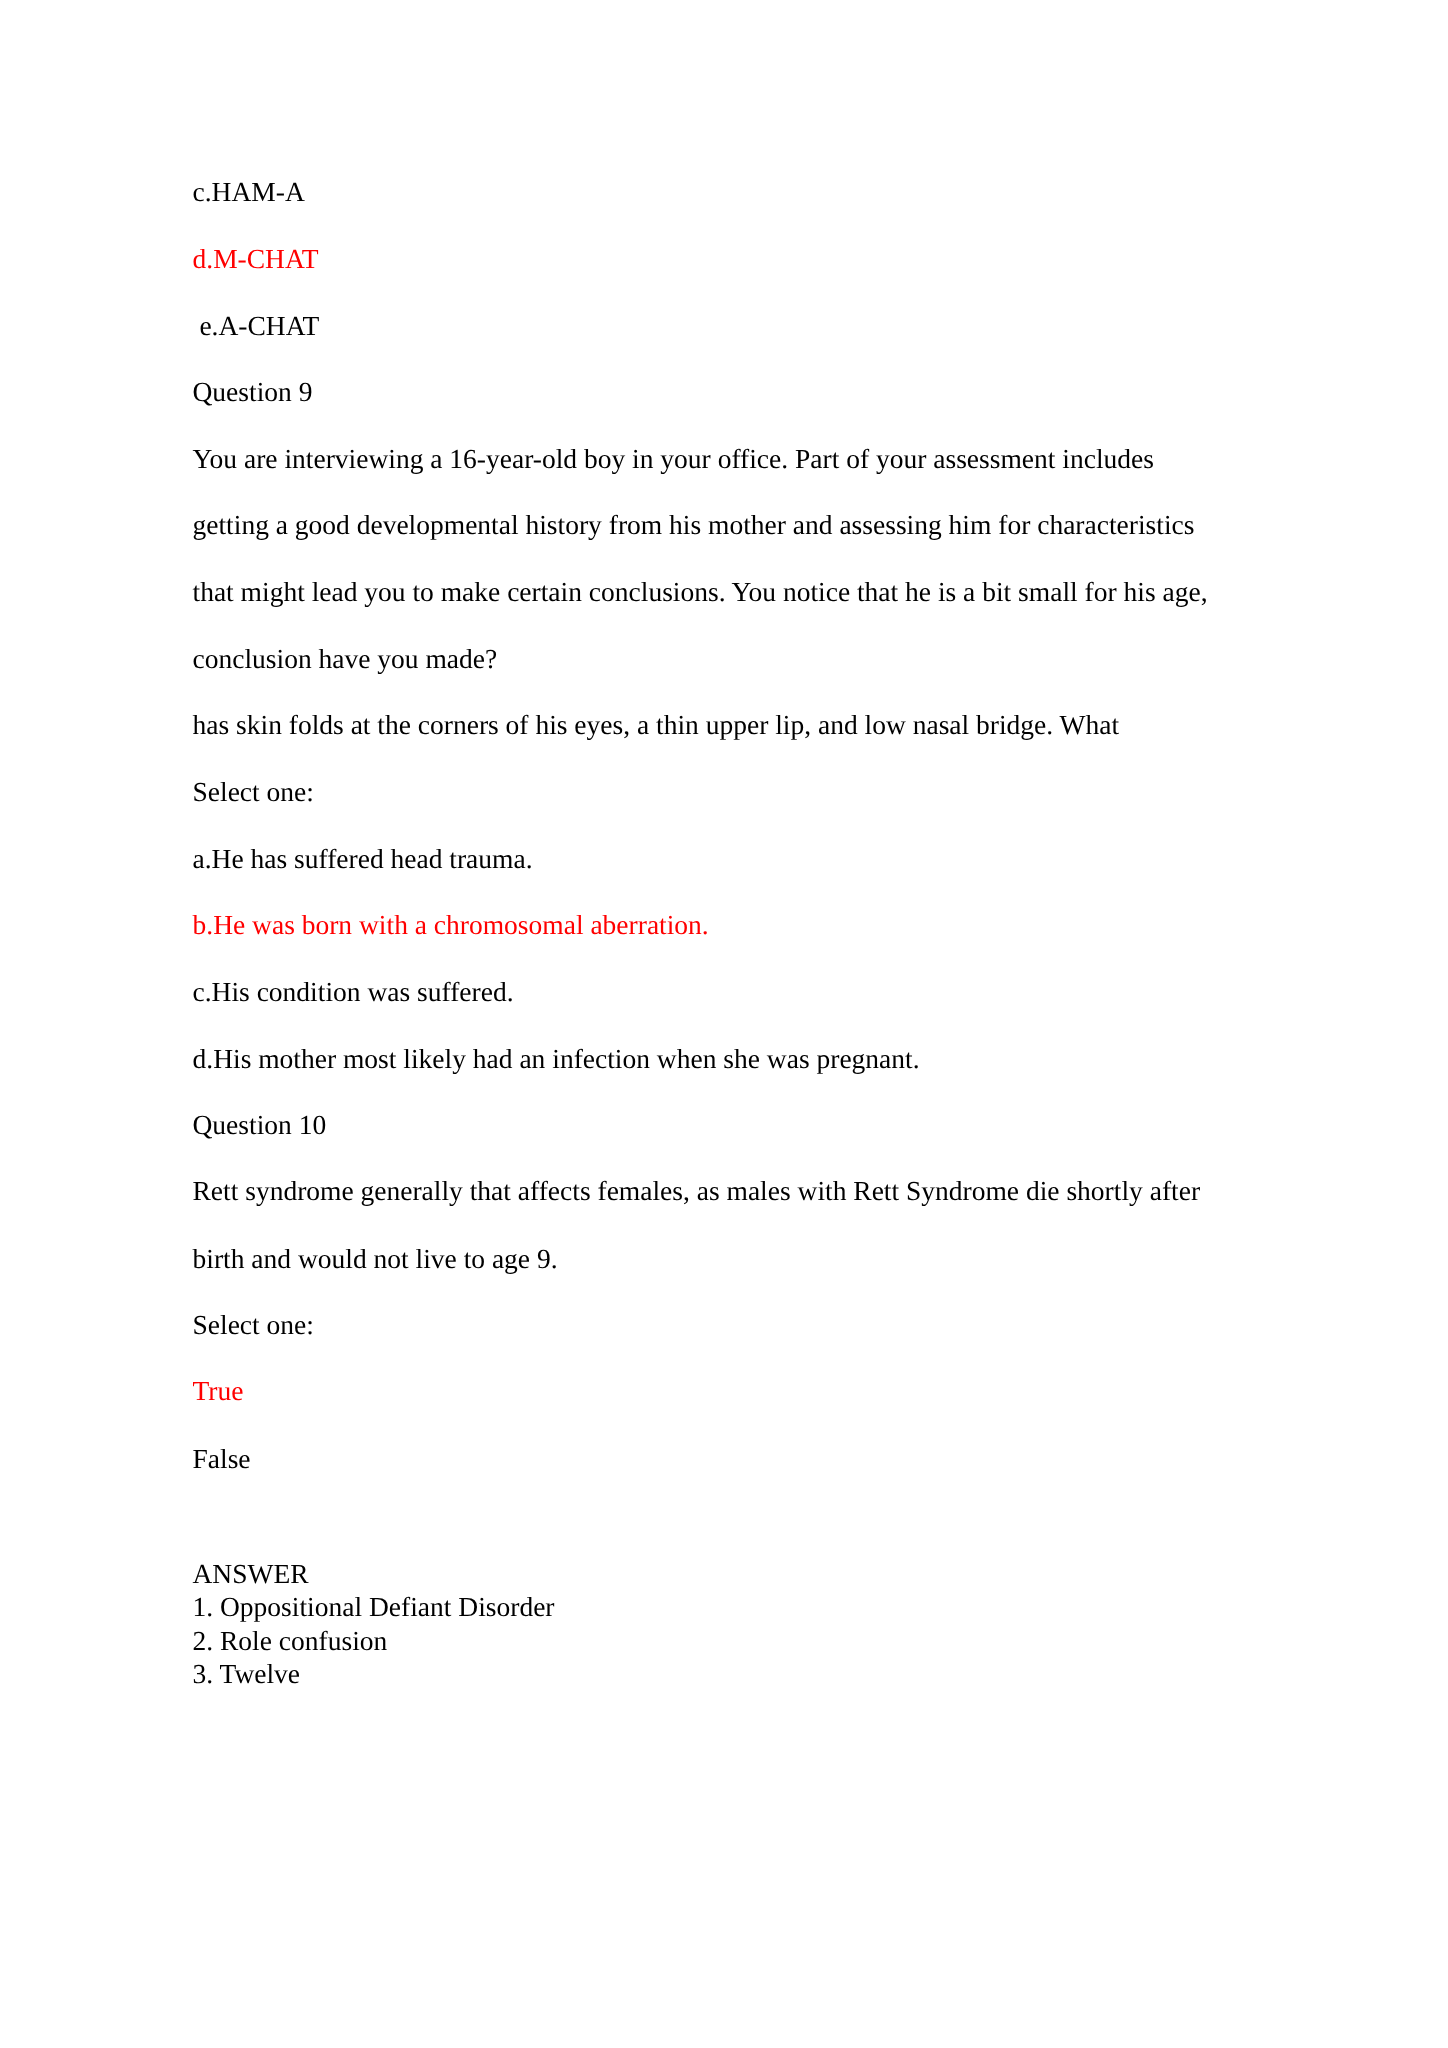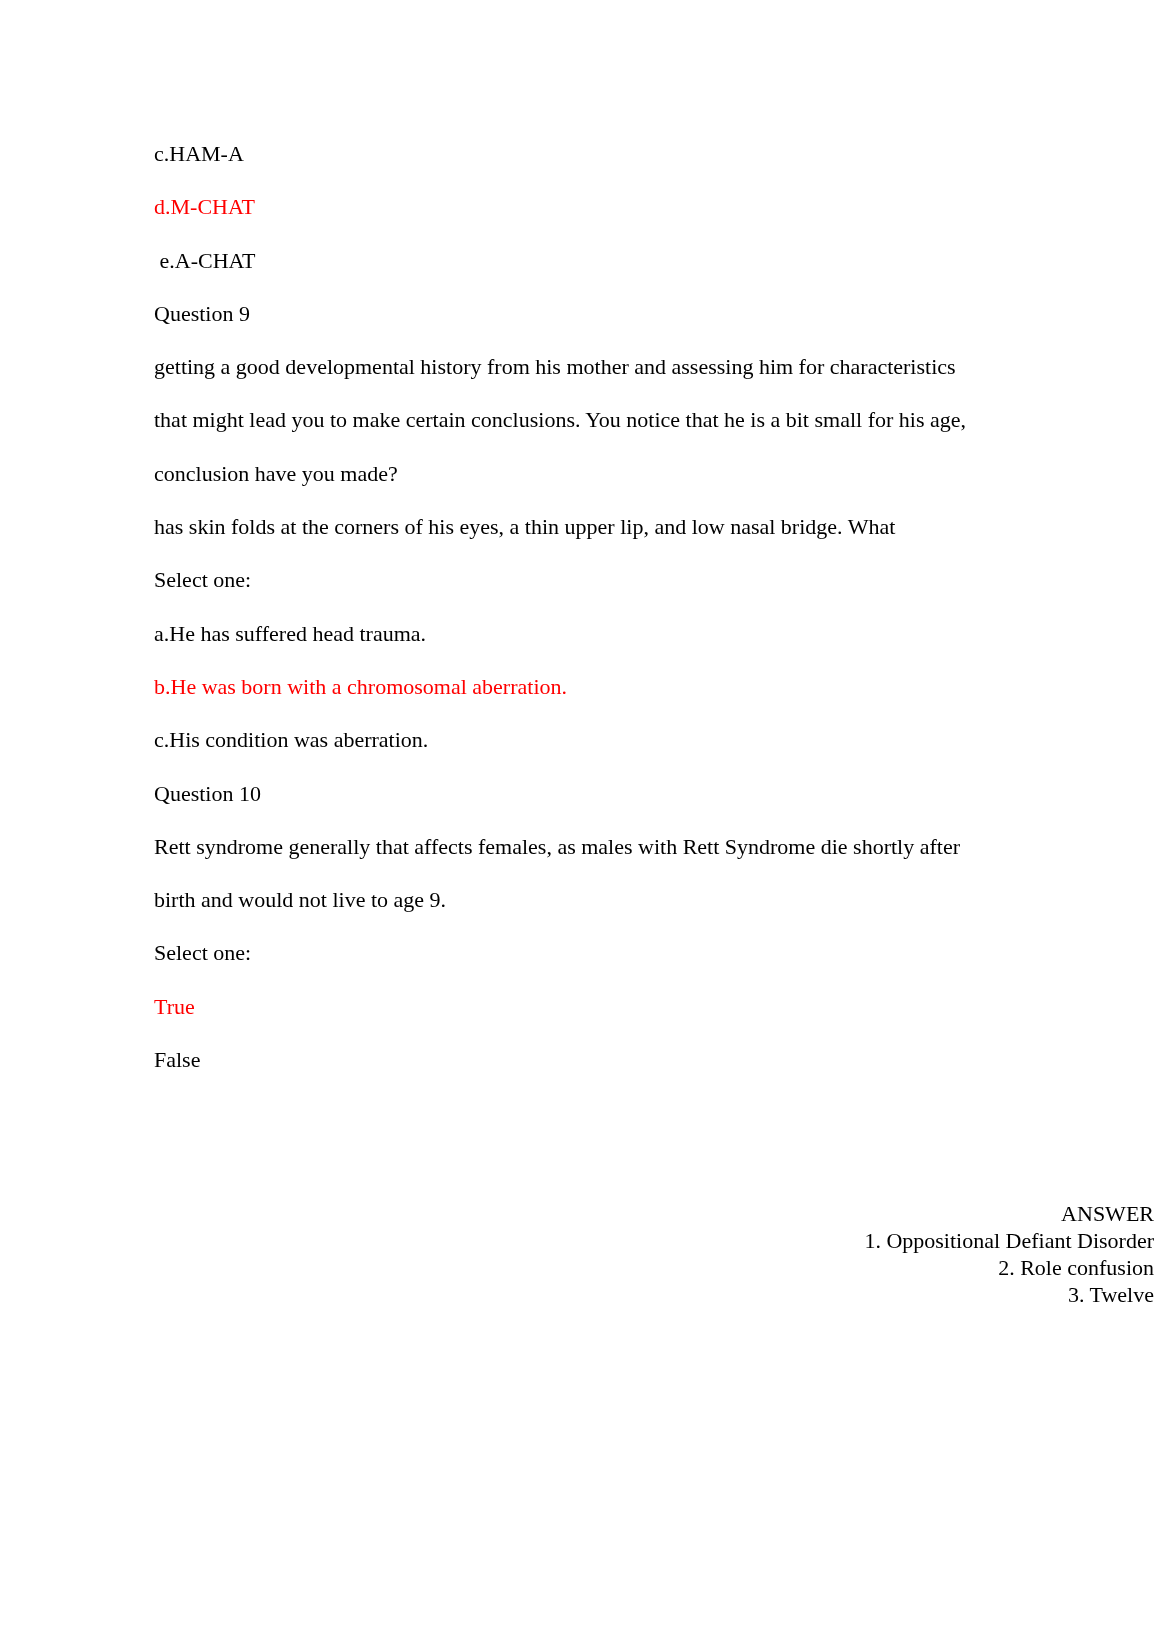--- a/index.html
+++ b/index.html
@@ -18,48 +18,50 @@
     width: 1000px;
   }
   .line {
     margin: 0;
     font-size: 22px;
     line-height: 53.3px;
     color: var(--ink, #000000);
     white-space: pre;
   }
   .red { color: var(--highlight, #ff0000); }
-  .answer-block { margin-top: 115px; text-align: right; }
+  .answer-block { margin-top: 53px; }
   .ans-line {
     margin: 0;
     font-size: 22px;
     line-height: 26.8px;
     color: var(--ink, #000000);
     white-space: pre;
   }
 </style>
 </head>
 <body>
 
 <div class="page">
   <div class="doc">
 
     <p class="line">c.HAM-A</p>
     <p class="line red">d.M-CHAT</p>
     <p class="line"> e.A-CHAT</p>
 
     <p class="line">Question 9</p>
+    <p class="line">You are interviewing a 16-year-old boy in your office. Part of your assessment includes</p>
     <p class="line">getting a good developmental history from his mother and assessing him for characteristics</p>
     <p class="line">that might lead you to make certain conclusions. You notice that he is a bit small for his age,</p>
     <p class="line">conclusion have you made?</p>
     <p class="line">has skin folds at the corners of his eyes, a thin upper lip, and low nasal bridge. What</p>
     <p class="line">Select one:</p>
     <p class="line">a.He has suffered head trauma.</p>
     <p class="line red">b.He was born with a chromosomal aberration.</p>
-    <p class="line">c.His condition was aberration.</p>
+    <p class="line">c.His condition was suffered.</p>
+    <p class="line">d.His mother most likely had an infection when she was pregnant.</p>
 
     <p class="line">Question 10</p>
     <p class="line">Rett syndrome generally that affects females, as males with Rett Syndrome die shortly after</p>
     <p class="line">birth and would not live to age 9.</p>
     <p class="line">Select one:</p>
     <p class="line red">True</p>
     <p class="line">False</p>
 
     <div class="answer-block">
       <p class="ans-line">ANSWER</p>

